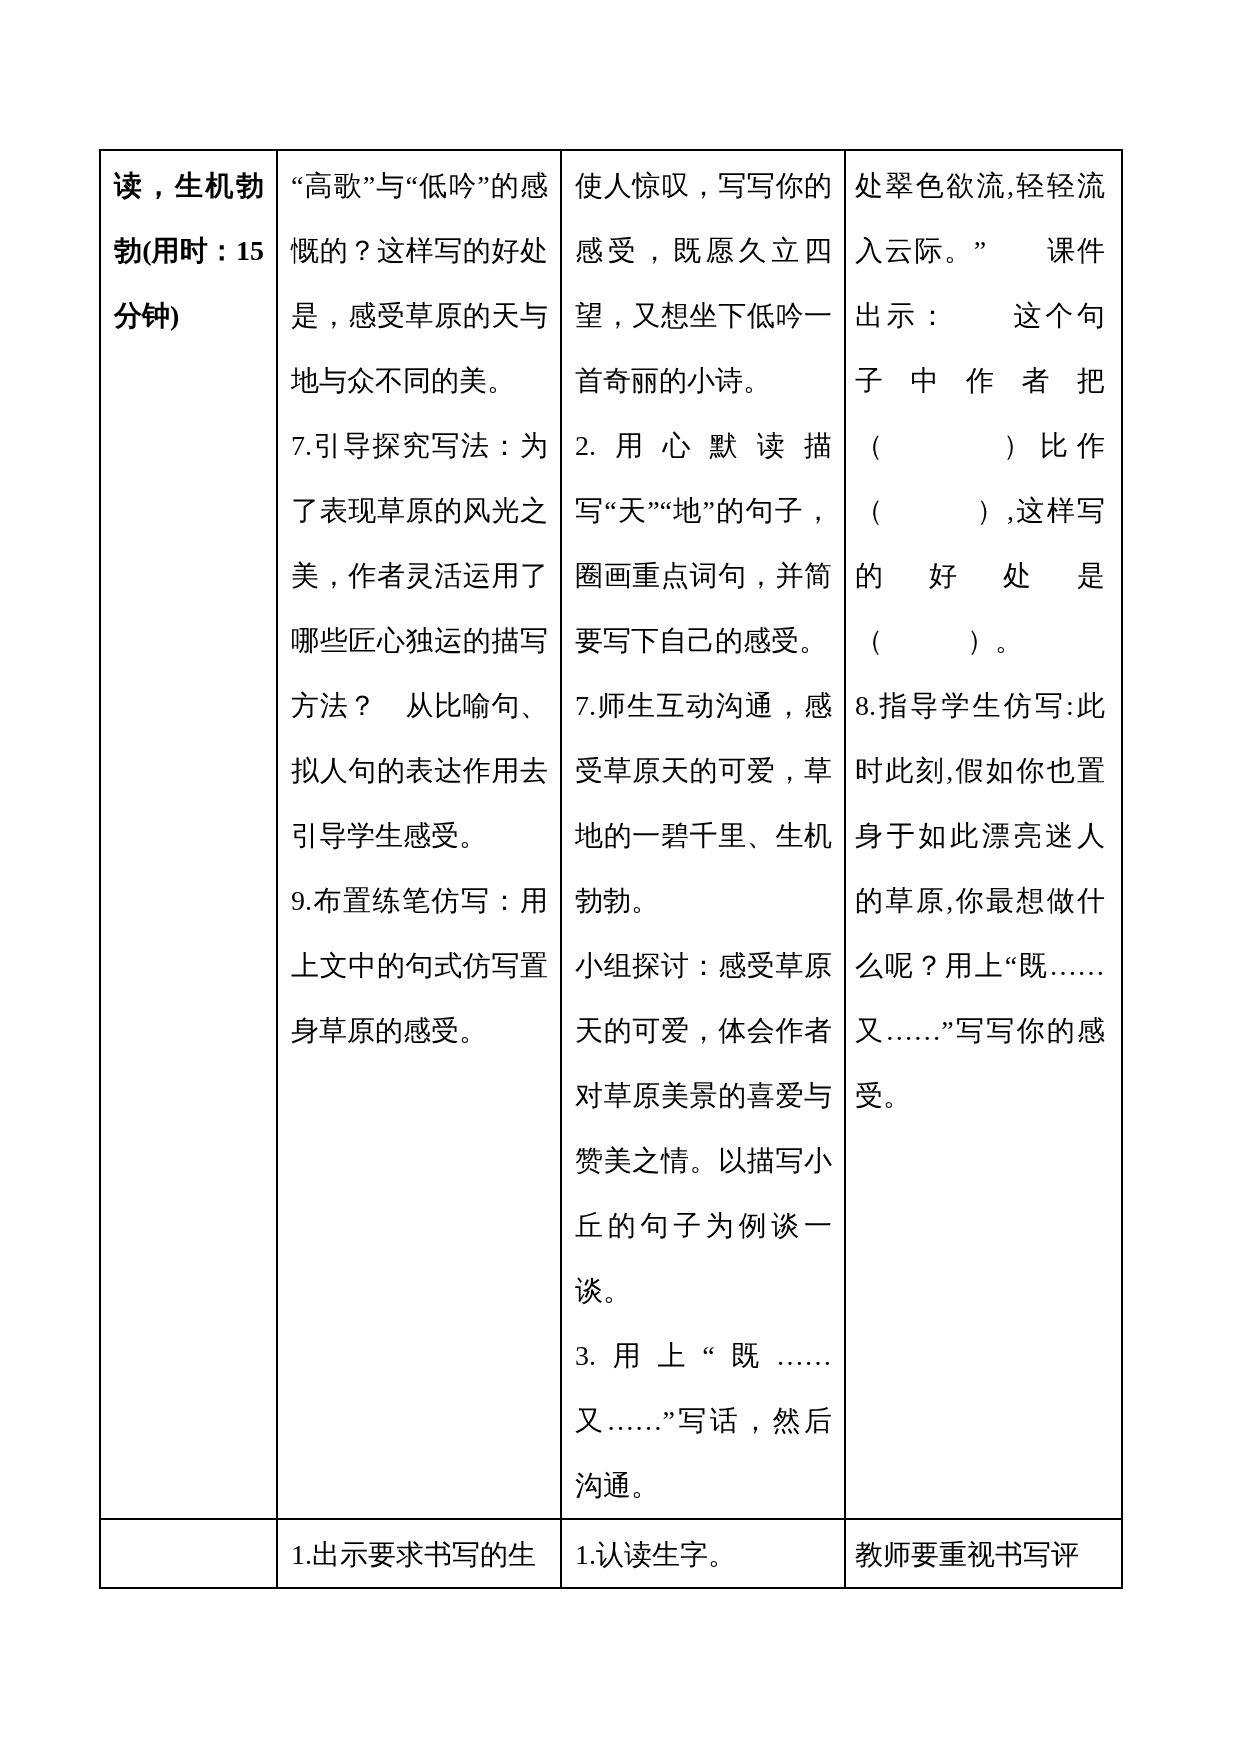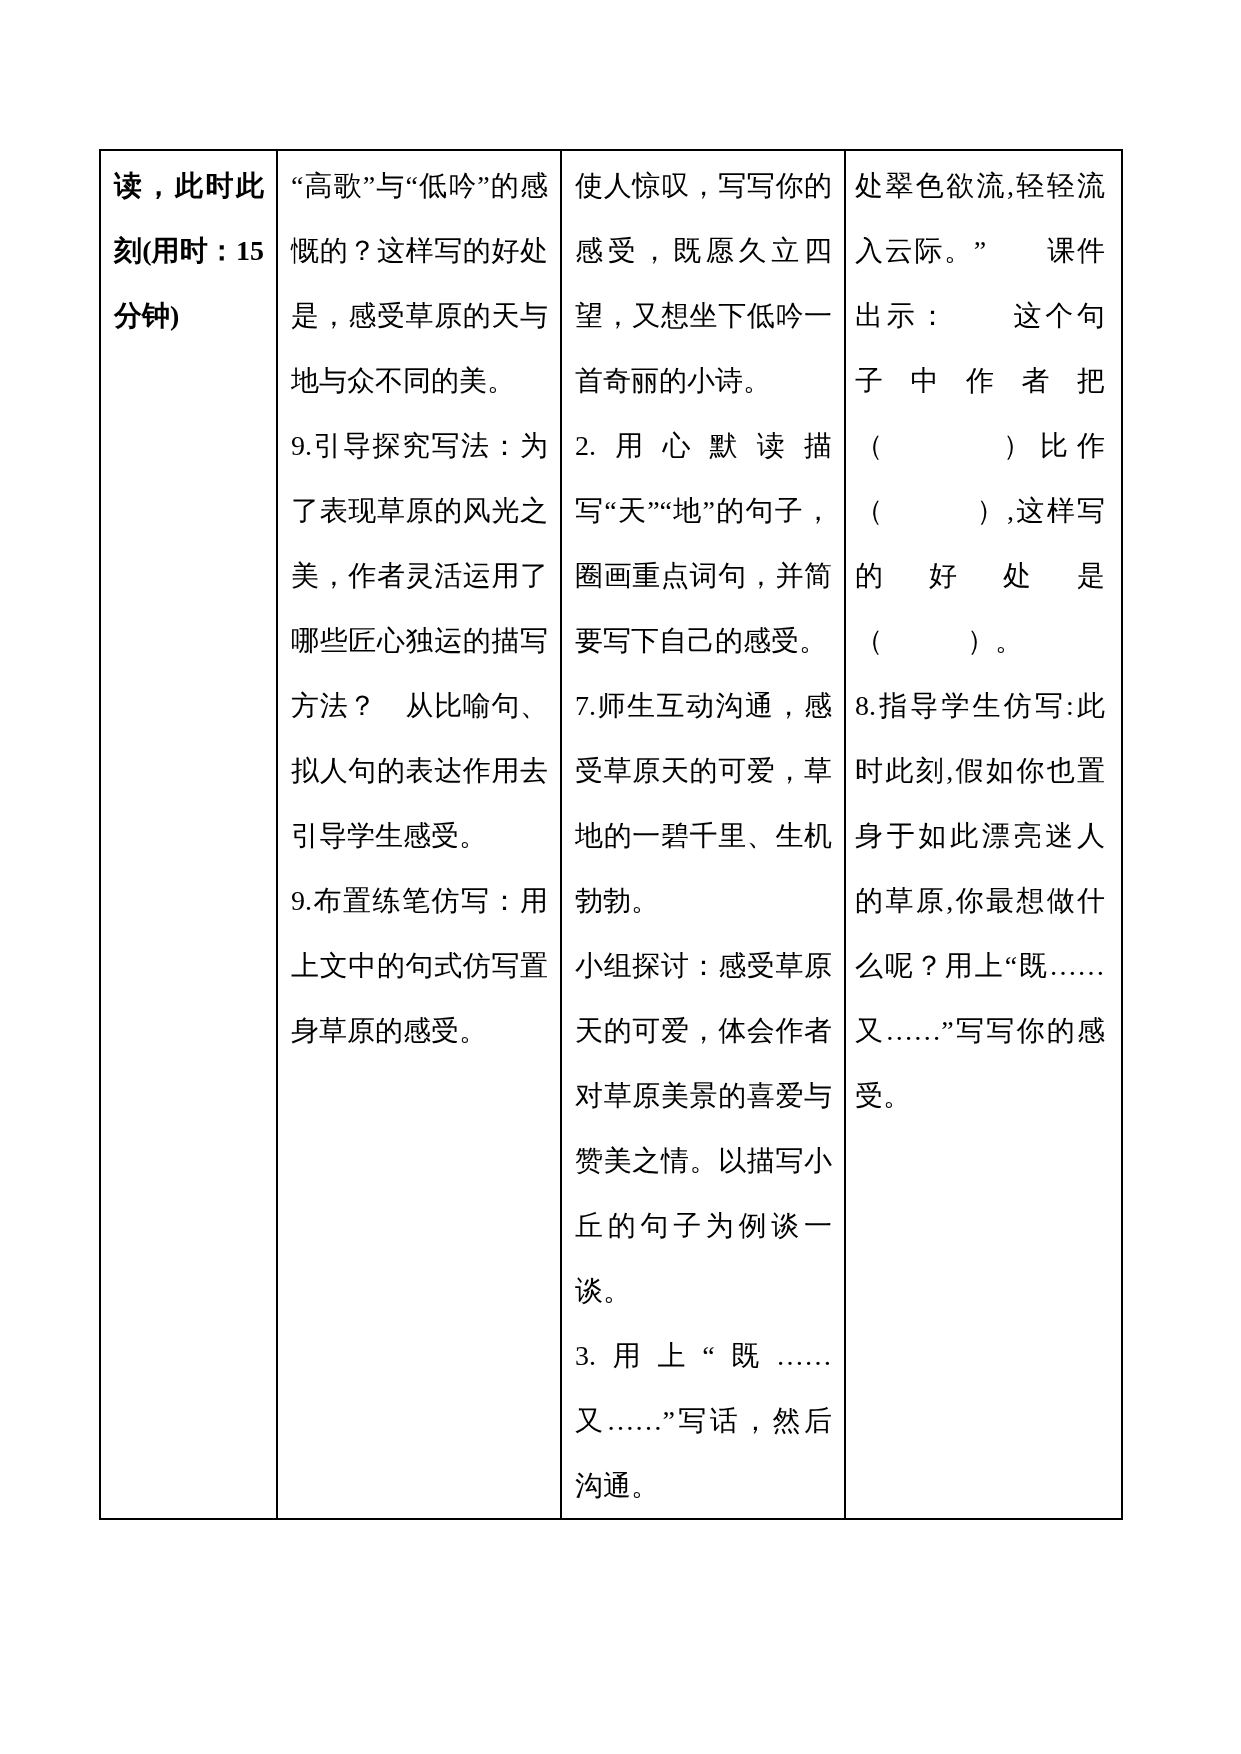--- a/index.html
+++ b/index.html
@@ -62,34 +62,46 @@
   <table class="doc-table">
     <colgroup>
       <col class="c1">
       <col class="c2">
       <col class="c3">
       <col class="c4">
     </colgroup>
     <tbody>
       <tr class="row-main">
         <td class="cell head">
-          <p>读，此时此刻(用时：15分钟)</p>
+          <p>读，生机勃勃(用时：15分钟)</p>
         </td>
         <td class="cell">
           <p>“高歌”与“低吟”的感慨的？这样写的好处是，感受草原的天与地与众不同的美。</p>
-          <p>9.引导探究写法：为了表现草原的风光之美，作者灵活运用了哪些匠心独运的描写方法？　从比喻句、拟人句的表达作用去引导学生感受。</p>
+          <p>7.引导探究写法：为了表现草原的风光之美，作者灵活运用了哪些匠心独运的描写方法？　从比喻句、拟人句的表达作用去引导学生感受。</p>
           <p>9.布置练笔仿写：用上文中的句式仿写置身草原的感受。</p>
         </td>
         <td class="cell">
           <p>使人惊叹，写写你的感受，既愿久立四望，又想坐下低吟一首奇丽的小诗。</p>
           <p>2.用心默读描写“天”“地”的句子，圈画重点词句，并简要写下自己的感受。</p>
           <p>7.师生互动沟通，感受草原天的可爱，草地的一碧千里、生机勃勃。</p>
           <p>小组探讨：感受草原天的可爱，体会作者对草原美景的喜爱与赞美之情。以描写小丘的句子为例谈一谈。</p>
           <p>3.用上“既……又……”写话，然后沟通。</p>
         </td>
         <td class="cell tight">
           <p>处翠色欲流,轻轻流入云际。”　　课件出示：　　这个句子中作者把（　　　）比作（　　　）,这样写的好处是（　　　）。</p>
           <p>8.指导学生仿写:此时此刻,假如你也置身于如此漂亮迷人的草原,你最想做什么呢？用上“既……又……”写写你的感受。</p>
         </td>
       </tr>
+      <tr class="row-bottom">
+        <td class="cell head"></td>
+        <td class="cell">
+          <p class="oneline">1.出示要求书写的生</p>
+        </td>
+        <td class="cell">
+          <p class="oneline">1.认读生字。</p>
+        </td>
+        <td class="cell tight">
+          <p class="oneline">教师要重视书写评</p>
+        </td>
+      </tr>
     </tbody>
   </table>
 </div>
 
 </body></html>

